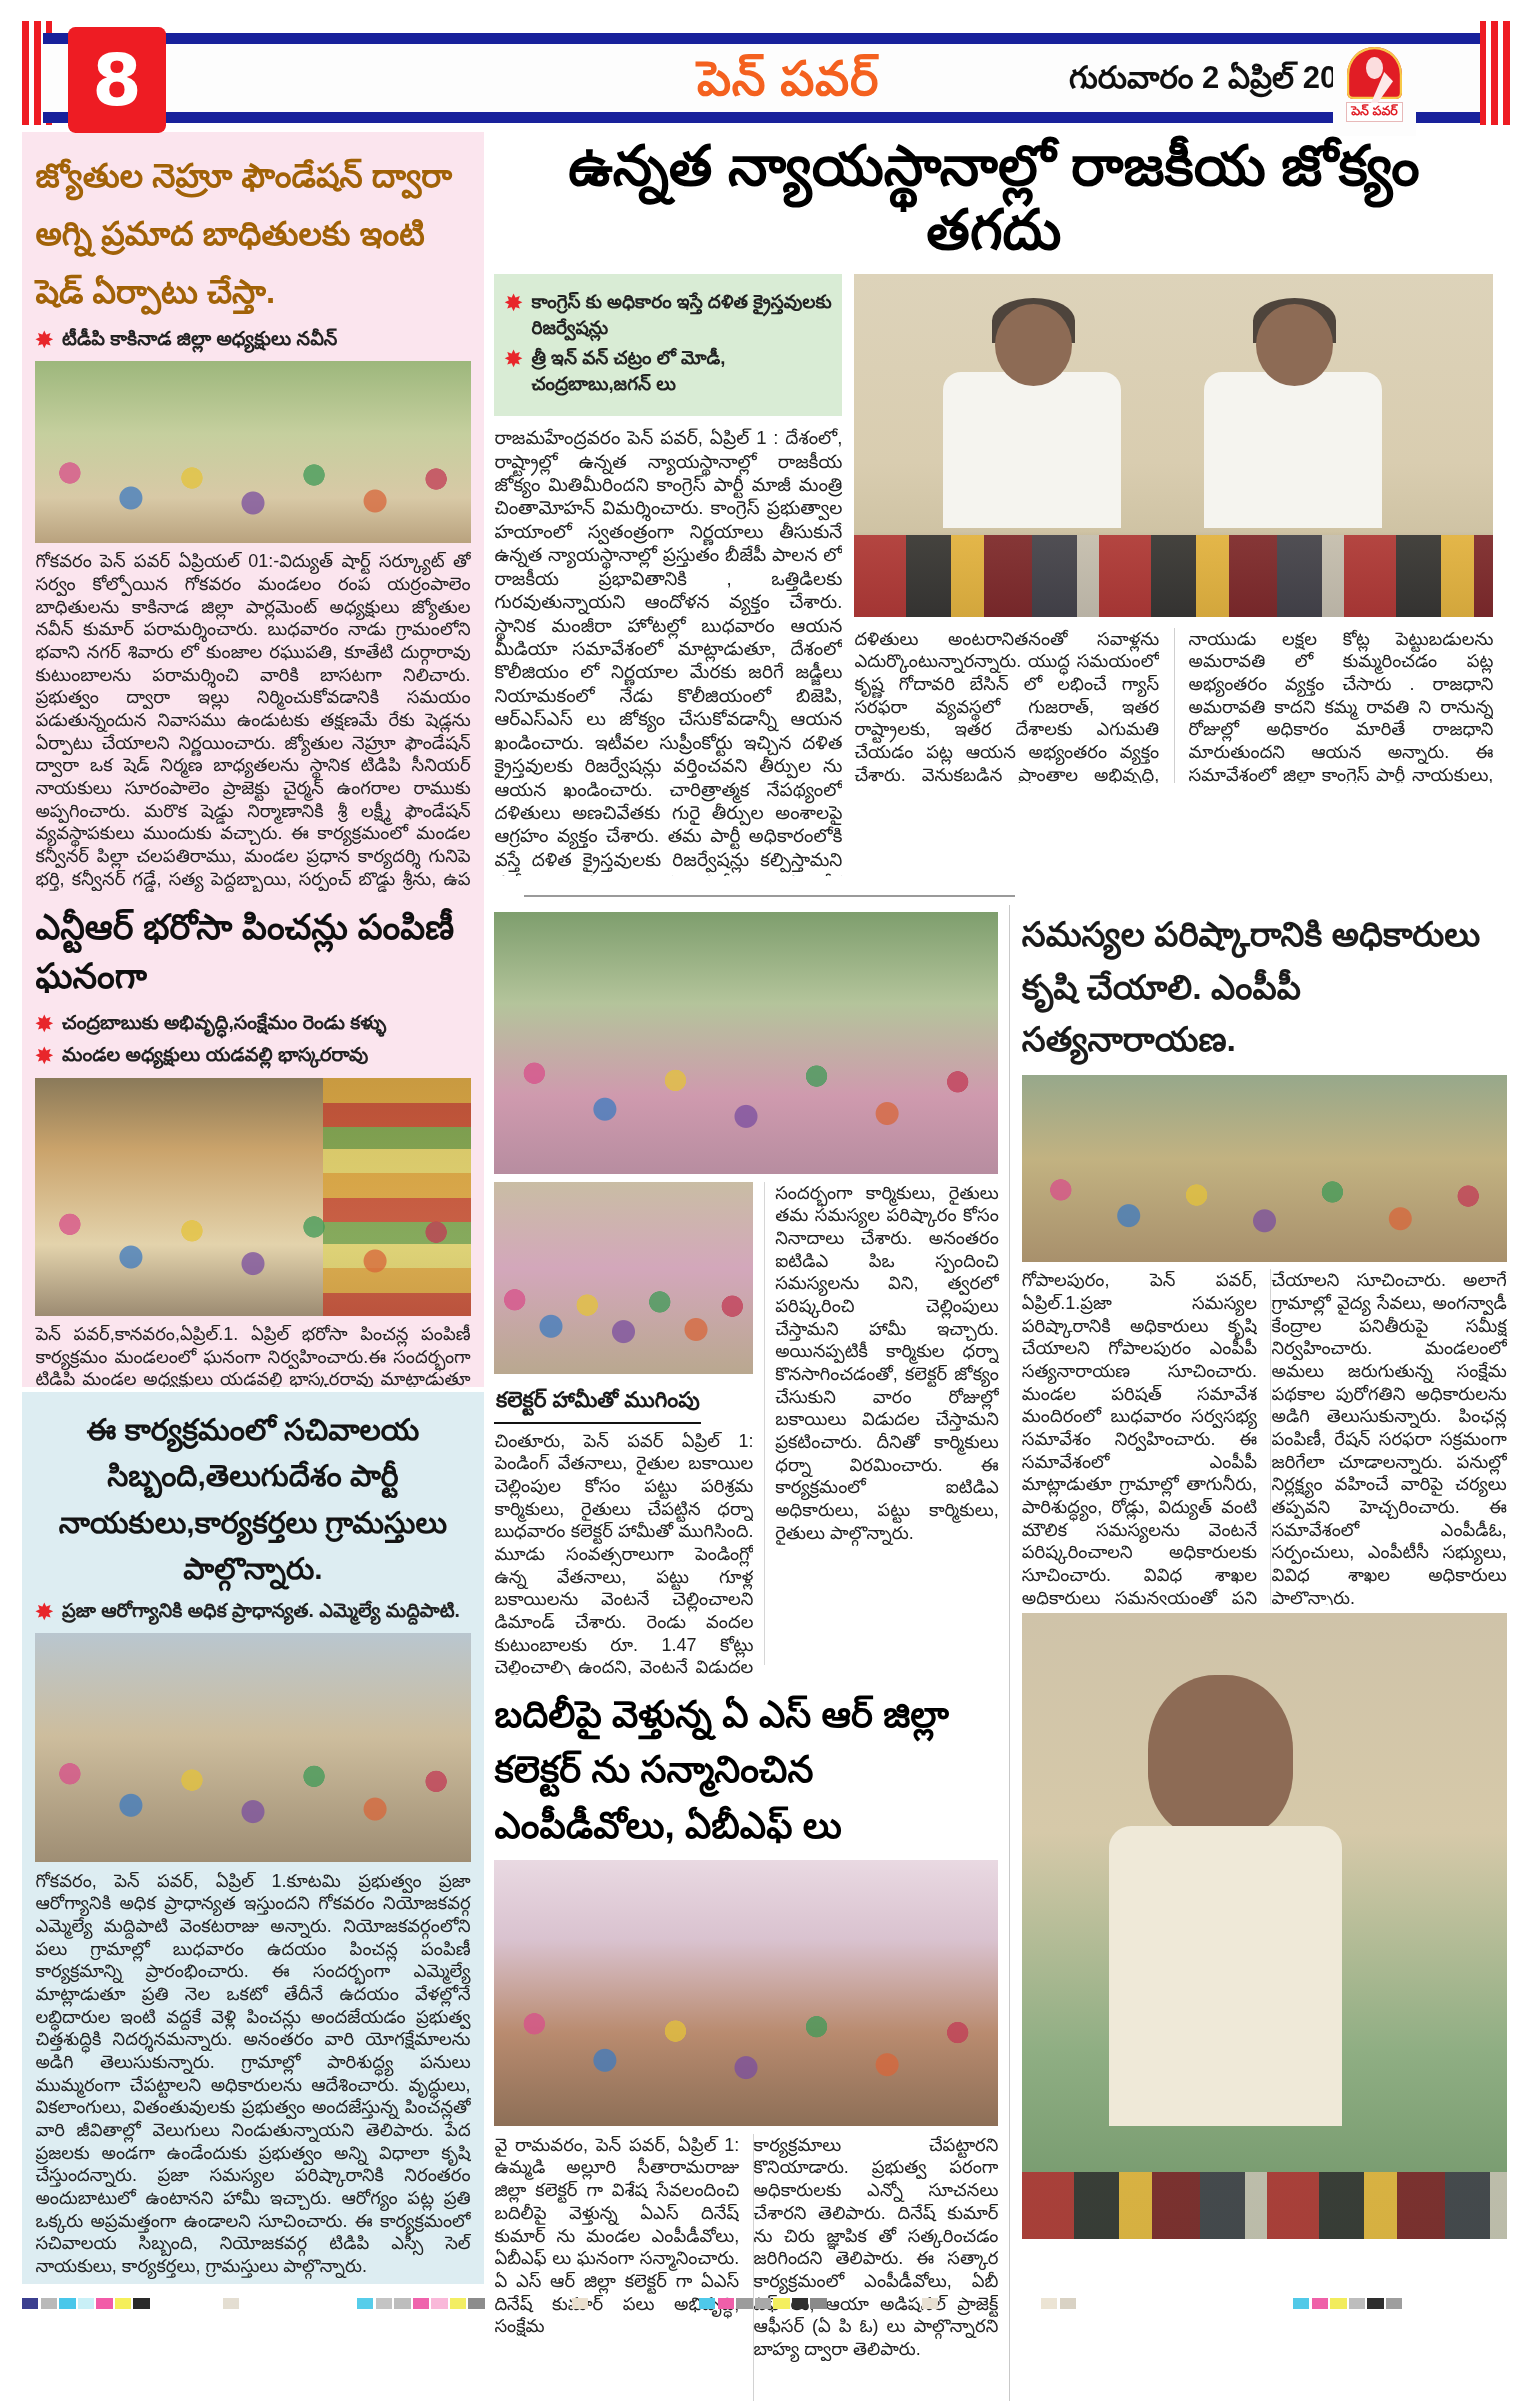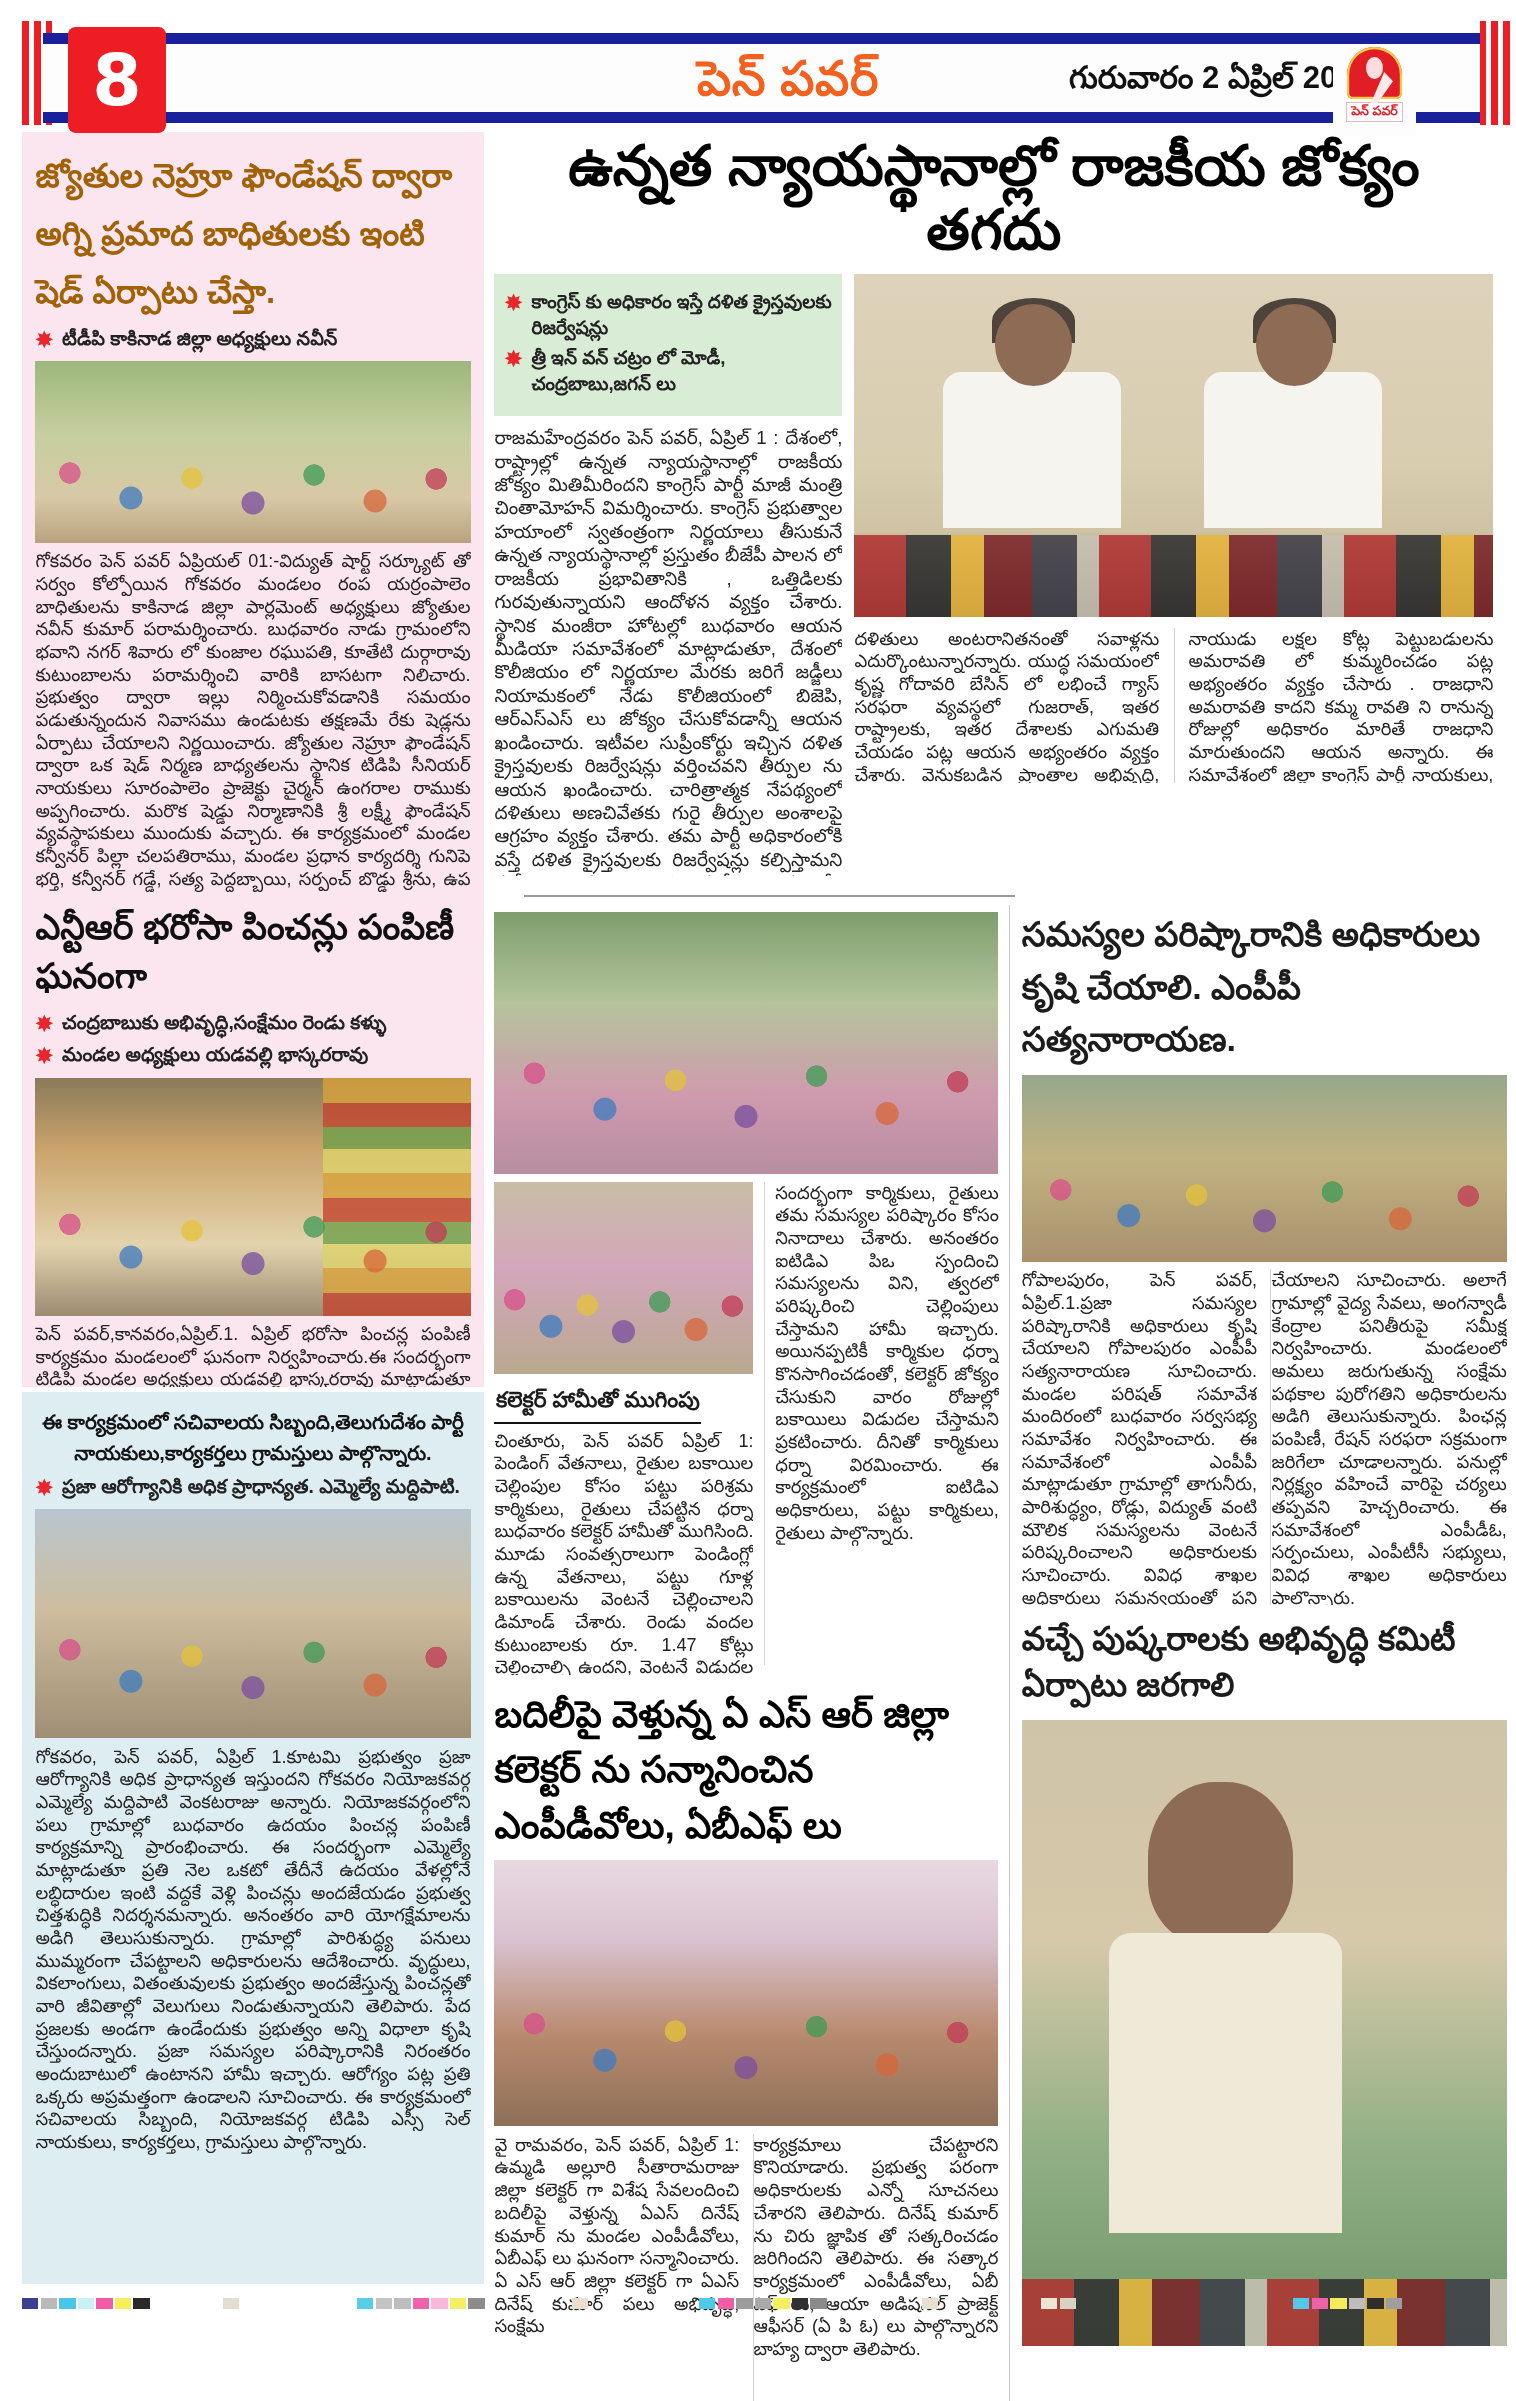--- a/index.html
+++ b/index.html
@@ -32,21 +32,21 @@
 
   
   .pink-block{background:#fbe5ee;padding:15px 13.4px;height:1225px;overflow:hidden;}
   .blue-block{background:#ddedf2;padding:15px 13.4px;height:862px;overflow:hidden;margin-top:4.5px;}
   .lt-head{font-size:33px;line-height:1.75;font-weight:bold;color:#a16207;}
   .kicker{display:flex;align-items:flex-start;margin:7.4px 0 6px 0;font-size:19.3px;font-weight:bold;color:#222;}
   .star{color:#e8262b;font-size:21px;margin-right:9px;line-height:1.1;}
   .body-txt{font-size:18px;line-height:1.26;text-align:justify;color:#222;}
   .photo{width:100%;position:relative;overflow:hidden;margin:7.4px 0;}
   .lm-head{font-size:35px;font-weight:bold;margin-top:13.4px;color:#101010;}
-  .lead-center{font-size:20px;font-weight:bold;text-align:center;line-height:1.55;color:#141414;}
+  .lead-center{font-size:30px;font-weight:bold;text-align:center;line-height:1.55;color:#141414;}
 
   
   .main-head{font-size:56px;font-weight:bold;color:#000;text-align:center;line-height:1.15;margin:1.5px 0 12px 0;}
   .main-row{display:flex;gap:12px;}
   .main-leftsub{width:348px;flex:none;}
   .green-box{background:#d9ecd5;padding:12px 10.4px;margin-bottom:10.4px;}
   .green-box .kicker{margin:4.5px 0;font-size:18.6px;}
   .main-col1{height:450px;overflow:hidden;}
   .main-rightsub{width:639px;flex:none;}
   .photo.main-photo{height:343px;margin:0 0 10.4px 0;background:linear-gradient(180deg,#ddd3ba 0%,#d9cdb0 55%,#cfc3a4 75%,#5a5248 100%);}
@@ -253,21 +253,20 @@
         <div class="rcol">
           <div class="r-head">సమస్యల పరిష్కారానికి అధికారులు కృషి చేయాలి.   ఎంపీపీ సత్యనారాయణ.</div>
           <div class="photo ph-ra">
             <div class="crowd-dots"></div>
           </div>
           <div class="colpair">
             <div class="c body-txt" style="height:336px;">గోపాలపురం, పెన్ పవర్, ఏప్రిల్.1.ప్రజా సమస్యల పరిష్కారానికి అధికారులు కృషి చేయాలని గోపాలపురం ఎంపీపీ సత్యనారాయణ సూచించారు. మండల పరిషత్ సమావేశ మందిరంలో బుధవారం సర్వసభ్య సమావేశం నిర్వహించారు. ఈ సమావేశంలో ఎంపీపీ మాట్లాడుతూ గ్రామాల్లో తాగునీరు, పారిశుద్ధ్యం, రోడ్లు, విద్యుత్ వంటి మౌలిక సమస్యలను వెంటనే పరిష్కరించాలని అధికారులకు సూచించారు. వివిధ శాఖల అధికారులు సమన్వయంతో పని చేయాలన్నారు. ఎంపీటీసీ సభ్యులు, అధికారులు పాల్గొన్నారు.</div>
             <div class="c body-txt" style="height:336px;">చేయాలని సూచించారు. అలాగే గ్రామాల్లో వైద్య సేవలు, అంగన్వాడీ కేంద్రాల పనితీరుపై సమీక్ష నిర్వహించారు. మండలంలో అమలు జరుగుతున్న సంక్షేమ పథకాల పురోగతిని అధికారులను అడిగి తెలుసుకున్నారు. పింఛన్ల పంపిణీ, రేషన్ సరఫరా సక్రమంగా జరిగేలా చూడాలన్నారు. పనుల్లో నిర్లక్ష్యం వహించే వారిపై చర్యలు తప్పవని హెచ్చరించారు. ఈ సమావేశంలో ఎంపీడీఓ, సర్పంచులు, ఎంపీటీసీ సభ్యులు, వివిధ శాఖల అధికారులు పాల్గొన్నారు.</div>
           </div>
 
-          <div class="r-head2">వచ్చే పుష్కరాలకు అభివృద్ధి  కమిటీ ఏర్పాటు జరగాలి</div>
           <div class="photo ph-rb">
             <div class="mp-mics" style="height:67px;"></div>
           </div>
 
         </div>
 
       </div>
     </div>
   </div>
 

